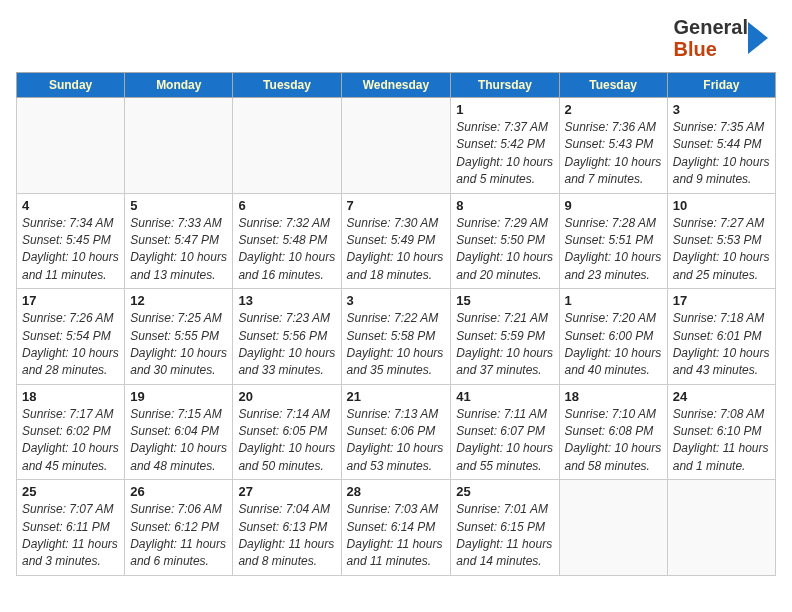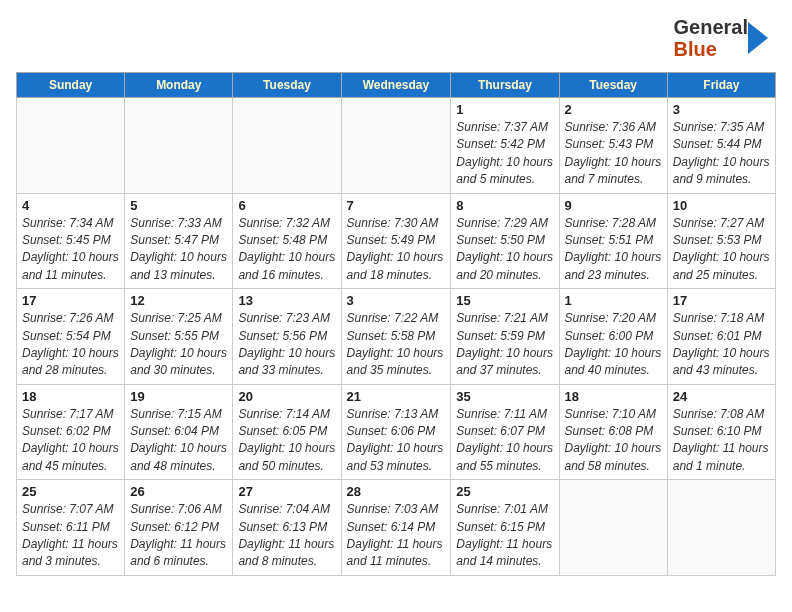--- a/index.html
+++ b/index.html
@@ -198,21 +198,21 @@
         </td>
         <td>
           <span class="day-num">20</span>
           <div class="day-info">Sunrise: 7:14 AM<br>Sunset: 6:05 PM<br>Daylight: 10 hours<br>and 50 minutes.</div>
         </td>
         <td>
           <span class="day-num">21</span>
           <div class="day-info">Sunrise: 7:13 AM<br>Sunset: 6:06 PM<br>Daylight: 10 hours<br>and 53 minutes.</div>
         </td>
         <td>
-          <span class="day-num">35</span>
+          <span class="day-num">41</span>
           <div class="day-info">Sunrise: 7:11 AM<br>Sunset: 6:07 PM<br>Daylight: 10 hours<br>and 55 minutes.</div>
         </td>
         <td>
           <span class="day-num">18</span>
           <div class="day-info">Sunrise: 7:10 AM<br>Sunset: 6:08 PM<br>Daylight: 10 hours<br>and 58 minutes.</div>
         </td>
         <td>
           <span class="day-num">24</span>
           <div class="day-info">Sunrise: 7:08 AM<br>Sunset: 6:10 PM<br>Daylight: 11 hours<br>and 1 minute.</div>
         </td>

